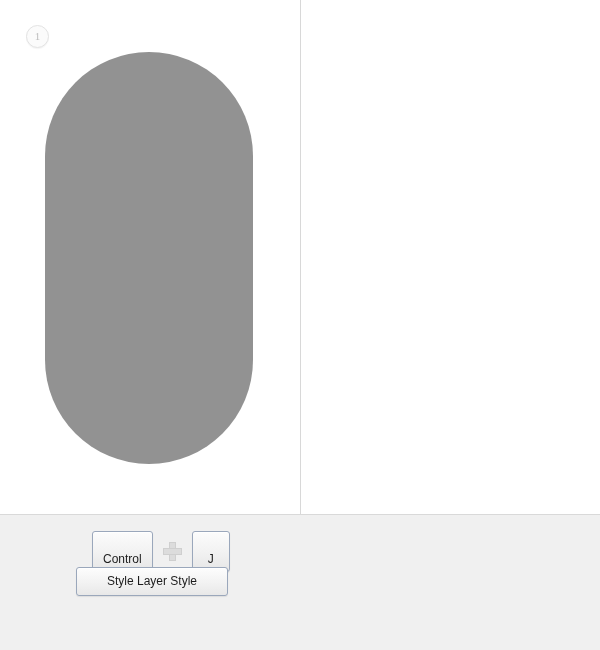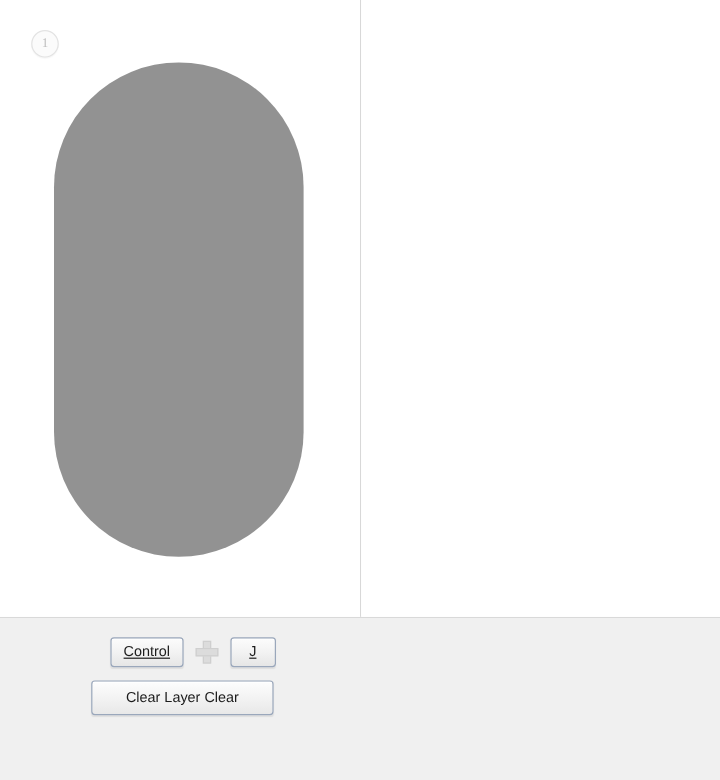--- a/index.html
+++ b/index.html
@@ -76,30 +76,29 @@
   
   #shortcut-row {
     position: absolute;
     left: 92px; top: 16px;
     display: flex;
     align-items: center;
     gap: 10px;
   }
   .key-cap {
     display: inline-block;
-    padding: 4px 10px 5px;
+    padding: 20px 10px 5px;
     font-size: 12px;
     color: #1c1c1c;
     background: linear-gradient(180deg, #fcfcfc 0%, #f2f2f2 52%, #e6e6e6 100%);
     border: 1px solid #9aa7bb;
     border-radius: 3px;
     box-shadow: inset 0 1px 0 #ffffff, 0 1px 1px rgba(0,0,0,0.08);
     font-family: "Liberation Sans", sans-serif;
     line-height: 14px;
-    text-decoration: underline;
   }
   #key-cap-j { padding-left: 15px; padding-right: 15px; }
 
   #plus-icon {
     position: relative;
     width: 19px; height: 19px;
     display: inline-block;
   }
   #plus-icon::before,
   #plus-icon::after {
@@ -148,15 +147,15 @@
 </div>
 
 <div id="toolbar-area">
 
   <div id="shortcut-row">
     <span class="key-cap">Control</span>
     <span id="plus-icon"></span>
     <span class="key-cap" id="key-cap-j">J</span>
   </div>
 
-  <div id="clear-layer-style-button">Clear Layer Clear</div>
+  <div id="clear-layer-style-button">Style Layer Style</div>
 
 </div>
 
 </body></html>

